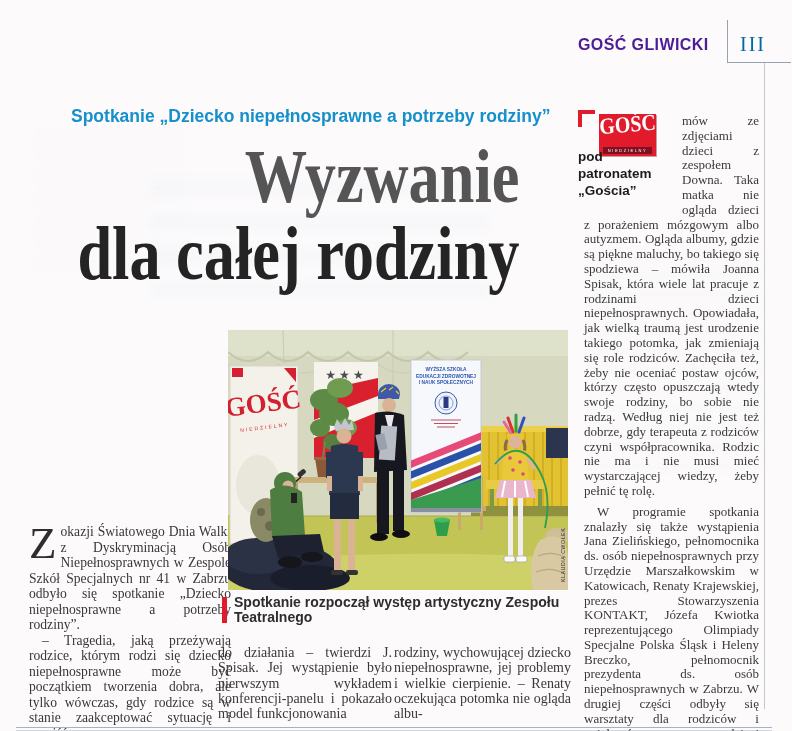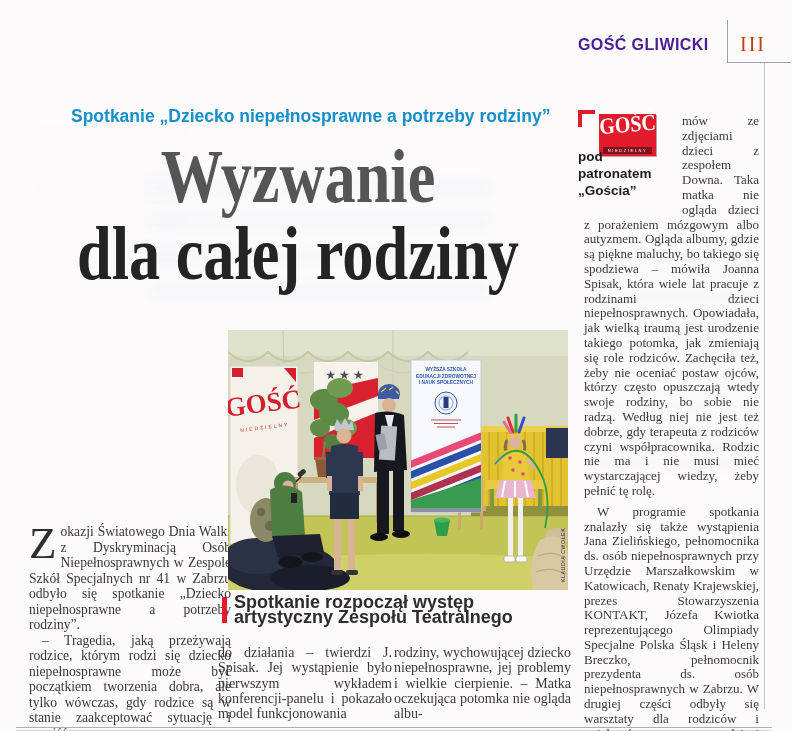--- a/index.html
+++ b/index.html
@@ -12,31 +12,31 @@
   #g1{left:150px;top:178px;width:340px;height:120px;opacity:.5;transform:scaleX(-1);
       background:repeating-linear-gradient(0deg,rgba(140,175,215,.09) 0 16px,transparent 16px 34px);}
   #g2{left:588px;top:250px;width:170px;height:220px;opacity:.4;
       background:repeating-linear-gradient(0deg,rgba(150,170,200,.07) 0 9px,transparent 9px 19px);}
   #g3{left:34px;top:120px;width:150px;height:150px;opacity:.35;
       background:repeating-linear-gradient(0deg,rgba(150,170,205,.06) 0 10px,transparent 10px 22px);}
 
   
   .sec-title{left:578px;top:36px;font-family:"Liberation Sans",sans-serif;font-weight:bold;
              font-size:16px;letter-spacing:.4px;color:#4c1d95;}
-  .pagenum{left:740px;top:33px;font-size:20px;letter-spacing:2px;color:#c2410c;}
+  .pagenum{left:740px;top:33px;font-size:20px;letter-spacing:2px;color:#0369a1;}
   .vrule1{left:727px;top:20px;width:1px;height:43px;background:#97a2ae;}
   .hrule1{left:727px;top:62px;width:64px;height:1px;background:#97a2ae;}
   .vrule2{left:764px;top:63px;width:1px;height:646px;background:#c2c8d0;}
   .bottomrule{left:16px;top:727px;width:756px;height:1px;background:#a9b1bb;}
   .bottomrule2{left:16px;top:730px;width:756px;height:1px;background:#d3d7dd;}
 
   
   .kicker{left:71px;top:106px;font-family:"Liberation Sans",sans-serif;font-weight:bold;
           font-size:17.5px;color:#1590cb;}
-  .title{left:28px;top:138px;width:540px;text-align:center;font-weight:bold;line-height:77px;}
+  .title{left:28px;top:138px;width:540px;text-align:right;font-weight:bold;line-height:77px;}
   .title .t1{font-size:76px;color:#555;transform:scaleX(.82);}
   .title .t2{font-size:76px;color:#242424;transform:scaleX(.82);}
 
   
   .lead{left:36px;top:329px;width:186px;font-size:17.5px;line-height:1.37;color:#3d3d3d;}
   .lead .b{font-weight:bold;color:#2a2a2a;}
 
   
   .leftcol{left:29px;top:524px;width:202px;font-size:13.6px;line-height:15.5px;
            text-align:justify;color:#383838;overflow-wrap:anywhere;}
@@ -44,21 +44,21 @@
   .leftcol p.ind{text-indent:13px;}
   .dropcap{float:left;font-size:45px;line-height:33px;padding:3px 4px 0 0;color:#2e2e2e;}
 
   
   .photo{left:228px;top:330px;width:340px;height:260px;background:#d6d9c0;}
   .photo svg{display:block;}
 
   
   .capbar{left:222px;top:597px;width:5px;height:26px;background:#e11b2c;}
   .caption{left:234px;top:595px;width:336px;font-family:"Liberation Sans",sans-serif;
-           font-weight:bold;font-size:18px;line-height:15px;color:#2d2d2d;}
+           font-weight:bold;font-size:14px;line-height:15px;color:#2d2d2d;}
 
   
   .midcol{top:645px;font-size:14px;line-height:15.3px;text-align:justify;color:#383838;}
   .mid1{left:218px;width:174px;}
   .mid2{left:394px;width:177px;}
 
   
   .rightcol{left:578px;top:108px;width:187px;font-size:13px;line-height:14.8px;
             text-align:justify;color:#3a3a3a;overflow-wrap:anywhere;}
   .rightcol p{margin:6px;}
@@ -325,21 +325,21 @@
       <text x="337" y="252" transform="rotate(-90 337 252)" font-family="Liberation Sans,sans-serif" font-size="5.2" letter-spacing="0.6" fill="#2c2c2c">KLAUDIA CWOŁEK</text>
     </svg>
   </div>
 
   <div class="abs capbar"></div>
   <div class="abs caption">
     <div>Spotkanie rozpoczął występ artystyczny Zespołu Teatralnego</div>
   </div>
 
   <div class="abs midcol mid1">do działania – twierdzi J. Spisak. Jej wystąpienie było pierwszym wykładem konferencji-panelu i pokazało model funkcjonowania</div>
-  <div class="abs midcol mid2">rodziny, wychowującej dziecko niepełnosprawne, jej problemy i wielkie cierpienie. – Matka oczekująca potomka nie ogląda albu-</div>
+  <div class="abs midcol mid2">rodziny, wychowującej dziecko niepełnosprawne, jej problemy i wielkie cierpienie. – Renaty oczekująca potomka nie ogląda albu-</div>
 
   <div class="abs rightcol">
     <div class="patron">
       <div class="corner-h"></div>
       <div class="corner-v"></div>
       <div class="logo-box">
         <div class="logo-title">GOŚĆ</div>
         <div class="logo-sub">NIEDZIELNY</div>
       </div>
       <div class="pt pt1">pod</div>

